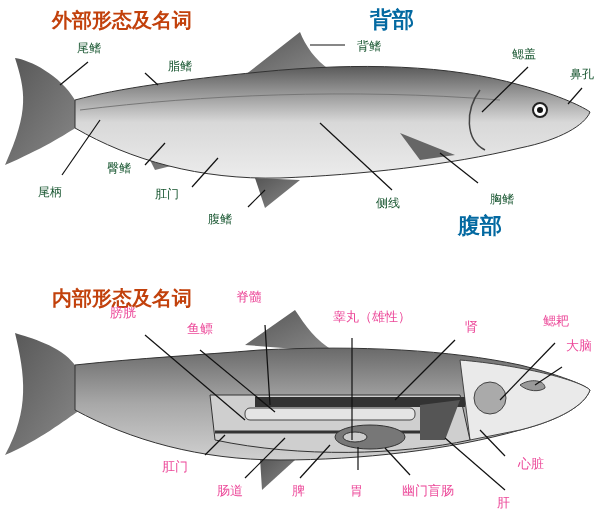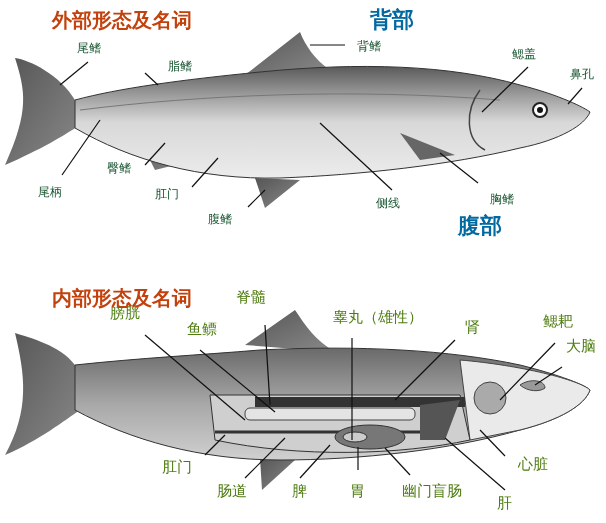--- a/index.html
+++ b/index.html
@@ -1,20 +1,20 @@
 <!DOCTYPE html>
 <html><head>
 <meta charset="utf-8">
 <style>
   html, body { margin:0; padding:0; background:#fff; }
   body { width:606px; height:523px; position:relative; overflow:hidden;
          font-family:"DejaVu Sans", sans-serif; color:#222; }
   svg.fig { position:absolute; left:0; top:0; }
   .lbl { position:absolute; font-size:12px; color:#14532d; white-space:nowrap; line-height:1; }
-  .lbl2 { position:absolute; font-size:15px; color:#4d7c0f; white-space:nowrap; line-height:1; }
+  .lbl2 { position:absolute; font-size:13px; color:#ec4899; white-space:nowrap; line-height:1; }
   .title { position:absolute; font-family:"DejaVu Serif", serif; font-weight:bold; font-size:20px; color:#c2410c; white-space:nowrap; line-height:1; }
   .region { position:absolute; font-family:"DejaVu Serif", serif; font-weight:bold; font-size:22px; color:#0369a1; white-space:nowrap; line-height:1; }
 </style>
 </head>
 <body>
 
 <svg class="fig" width="606" height="523" viewBox="0 0 606 523">
   <defs>
     <linearGradient id="bodyg" x1="0" y1="0" x2="0" y2="1">
       <stop offset="0" stop-color="#5a5a5a"></stop>

